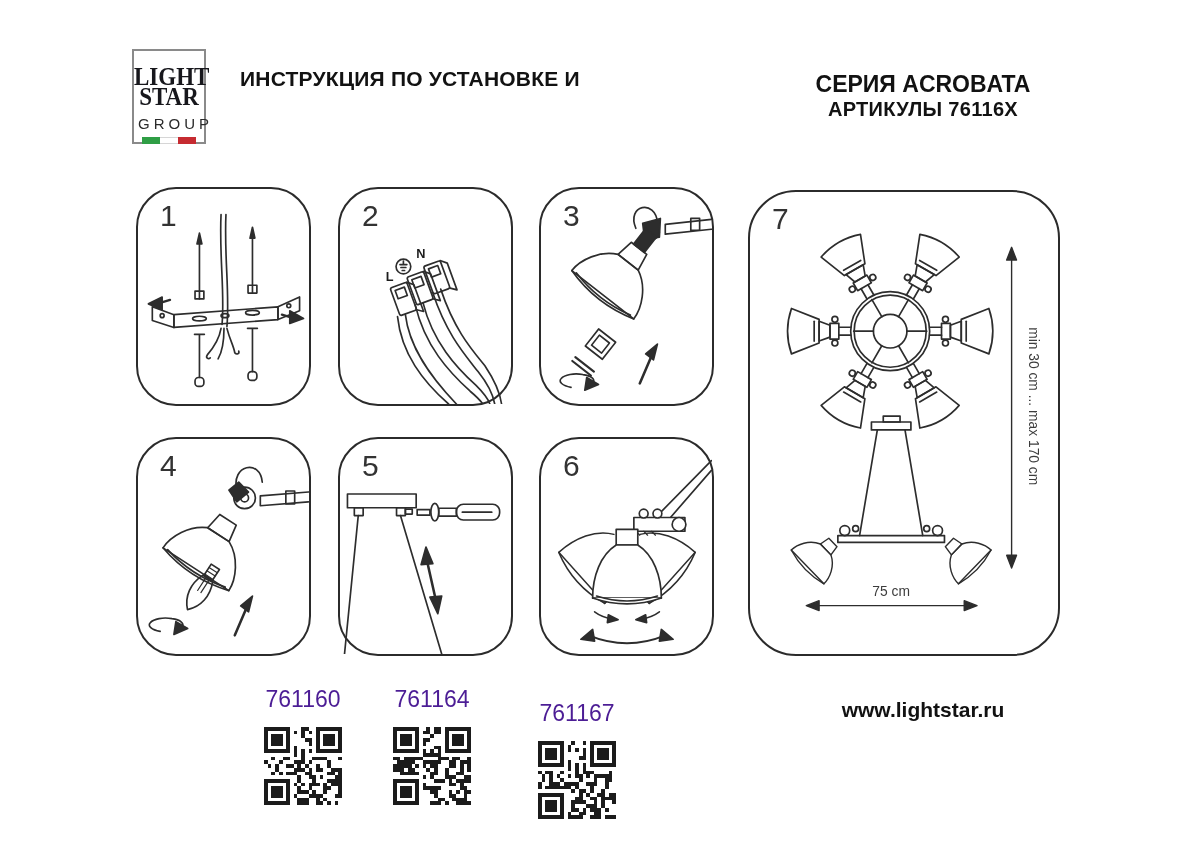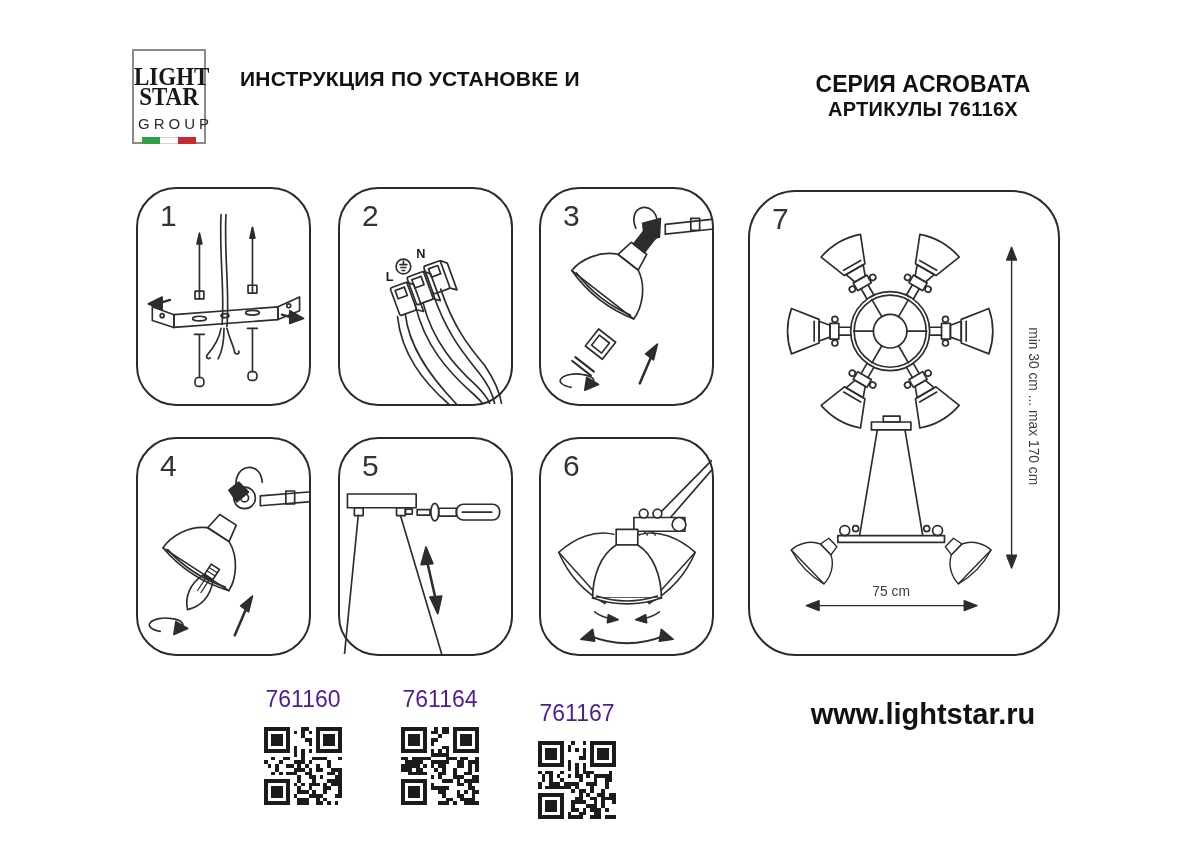--- a/index.html
+++ b/index.html
@@ -41,21 +41,21 @@
   .panel-number{
     position:absolute;left:22px;top:10px;font-size:30px;font-weight:400;color:#333;
   }
   .art{position:absolute;left:0;top:0;width:100%;height:100%;}
   .art text{font-family:"Liberation Sans",sans-serif;}
   
   .art-group{width:120px;text-align:center;}
   .article-code{font-size:23px;font-weight:400;color:#4c1d95;}
   .qr{width:78px;height:78px;margin:14px auto 0 auto;}
   .qr svg{width:100%;height:100%;display:block;}
-  .website{left:795px;top:698px;width:256px;text-align:center;font-size:29px;font-weight:700;color:#121212;}
+  .website{left:795px;top:698px;width:256px;text-align:center;font-size:21px;font-weight:700;color:#121212;}
 </style>
 </head>
 <body>
 
 <div class="abs logo-box">
   <div class="logo-word">LIGHT</div>
   <div class="logo-word">STAR</div>
   <div class="logo-group">GROUP</div>
   <div class="logo-flag">
     <span class="fg"></span>
@@ -609,21 +609,21 @@
         <rect x="9" y="20" width="1" height="1"></rect>
         <rect x="10" y="20" width="1" height="1"></rect>
         <rect x="11" y="20" width="1" height="1"></rect>
         <rect x="14" y="20" width="1" height="1"></rect>
         <rect x="15" y="20" width="1" height="1"></rect>
         <rect x="17" y="20" width="1" height="1"></rect>
         <rect x="19" y="20" width="1" height="1"></rect>
       </svg>
     </div>
 </div>
-<div class="abs art-group" style="left:380px;top:686px;">
+<div class="abs art-group" style="left:372px;top:686px;">
   <div class="article-code">761164</div>
   <div class="qr">
       <svg viewBox="0 0 21 21" shape-rendering="crispEdges" fill="#1b1b1b">
         <rect x="0" y="0" width="1" height="1"></rect>
         <rect x="1" y="0" width="1" height="1"></rect>
         <rect x="2" y="0" width="1" height="1"></rect>
         <rect x="3" y="0" width="1" height="1"></rect>
         <rect x="4" y="0" width="1" height="1"></rect>
         <rect x="5" y="0" width="1" height="1"></rect>
         <rect x="6" y="0" width="1" height="1"></rect>

